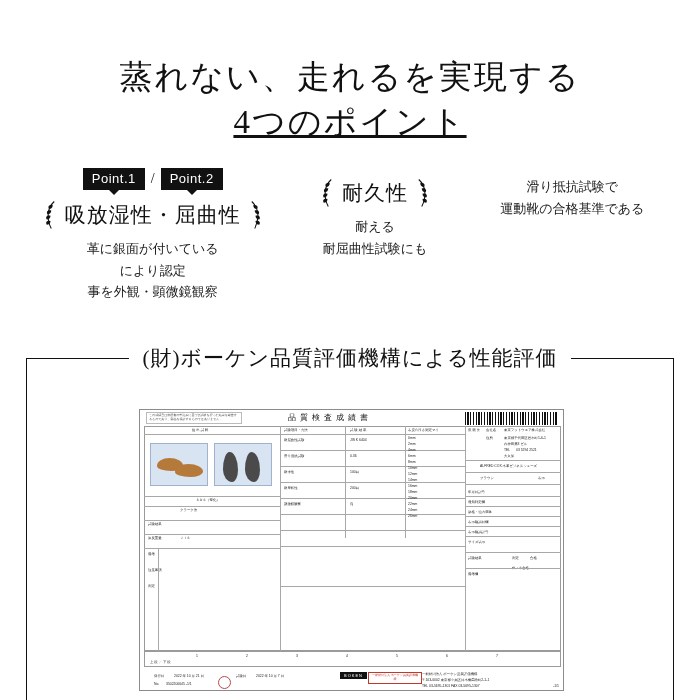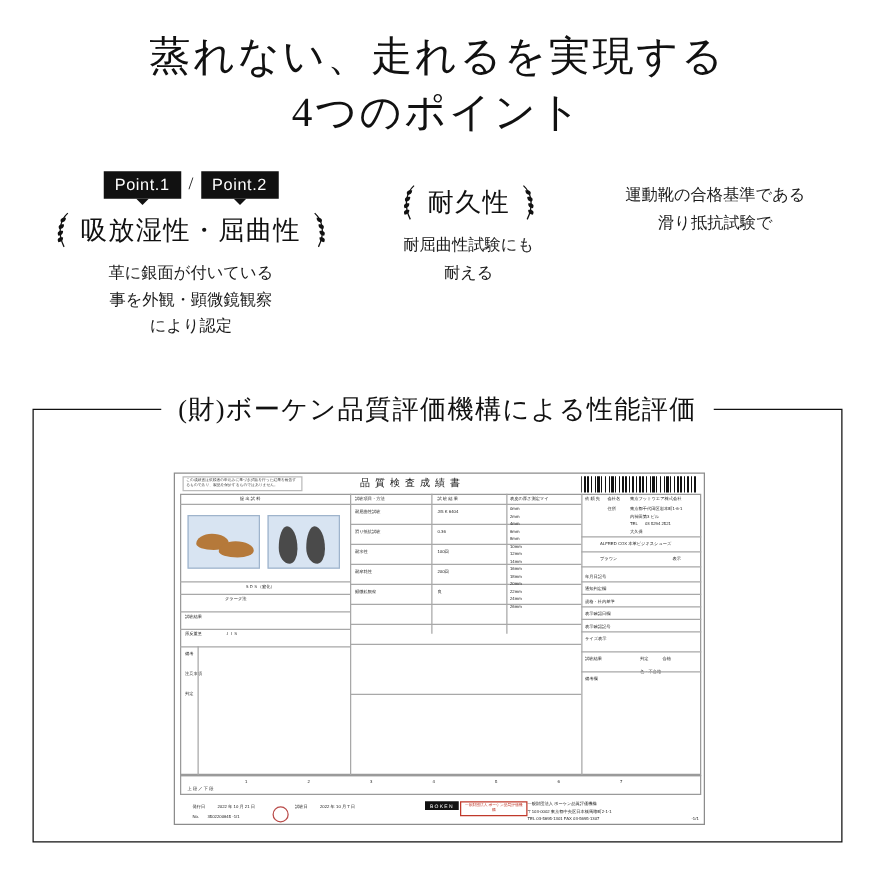--- a/index.html
+++ b/index.html
@@ -22,30 +22,32 @@
   }
 
   
   .headline {
     text-align: center;
     padding-top: 24px;
     font-family: "Liberation Serif", serif;
     font-weight: 400;
     letter-spacing: 2px;
     color: #111111;
+    margin-top: 31px;
   }
   .headline .l1 {
     font-size: 33px;
     line-height: 1.35;
     display: block;
   }
   .headline .l2 {
     font-size: 33px;
     line-height: 1.35;
     display: block;
+    text-decoration: underline;
   }
 
   
   .points {
     display: flex;
     justify-content: space-between;
     align-items: flex-start;
     margin: 24px 26px 0 26px;
   }
   .point {
@@ -277,22 +279,22 @@
         <svg class="laurel" viewBox="0 0 20 40">
           <path d="M5 2 C14 10, 16 24, 9 38" stroke="#111" stroke-width="1.4" fill="none"></path>
           <path d="M7 7 C12 6, 14 9, 12 12 C9 12, 7 10, 7 7Z" fill="#111"></path>
           <path d="M9 14 C14 13, 16 16, 14 19 C11 19, 9 17, 9 14Z" fill="#111"></path>
           <path d="M10 21 C15 20, 17 23, 15 26 C12 26, 10 24, 10 21Z" fill="#111"></path>
           <path d="M10 28 C15 27, 17 30, 15 33 C12 33, 10 31, 10 28Z" fill="#111"></path>
         </svg>
       </div>
       <div class="point-desc">
         <div>革に銀面が付いている</div>
+        <div>により認定</div>
         <div>事を外観・顕微鏡観察</div>
-        <div>により認定</div>
       </div>
     </div>
 
     <div class="point p2">
       <div class="laurelrow">
         <svg class="laurel" viewBox="0 0 20 40">
           <path d="M15 2 C6 10, 4 24, 11 38" stroke="#111" stroke-width="1.4" fill="none"></path>
           <path d="M13 7 C8 6, 6 9, 8 12 C11 12, 13 10, 13 7Z" fill="#111"></path>
           <path d="M11 14 C6 13, 4 16, 6 19 C9 19, 11 17, 11 14Z" fill="#111"></path>
           <path d="M10 21 C5 20, 3 23, 5 26 C8 26, 10 24, 10 21Z" fill="#111"></path>
@@ -301,29 +303,29 @@
         <div class="point-title">耐久性</div>
         <svg class="laurel" viewBox="0 0 20 40">
           <path d="M5 2 C14 10, 16 24, 9 38" stroke="#111" stroke-width="1.4" fill="none"></path>
           <path d="M7 7 C12 6, 14 9, 12 12 C9 12, 7 10, 7 7Z" fill="#111"></path>
           <path d="M9 14 C14 13, 16 16, 14 19 C11 19, 9 17, 9 14Z" fill="#111"></path>
           <path d="M10 21 C15 20, 17 23, 15 26 C12 26, 10 24, 10 21Z" fill="#111"></path>
           <path d="M10 28 C15 27, 17 30, 15 33 C12 33, 10 31, 10 28Z" fill="#111"></path>
         </svg>
       </div>
       <div class="point-desc">
+        <div>耐える</div>
         <div>耐屈曲性試験にも</div>
-        <div>耐える</div>
       </div>
     </div>
 
     <div class="point p3">
       <div class="point-desc">
+        <div>滑り抵抗試験で</div>
         <div>運動靴の合格基準である</div>
-        <div>滑り抵抗試験で</div>
       </div>
     </div>
 
   </div>
 
   <div class="panel">
     <div class="panel-title">
       <span>(財)ボーケン品質評価機構による性能評価</span>
     </div>
 

